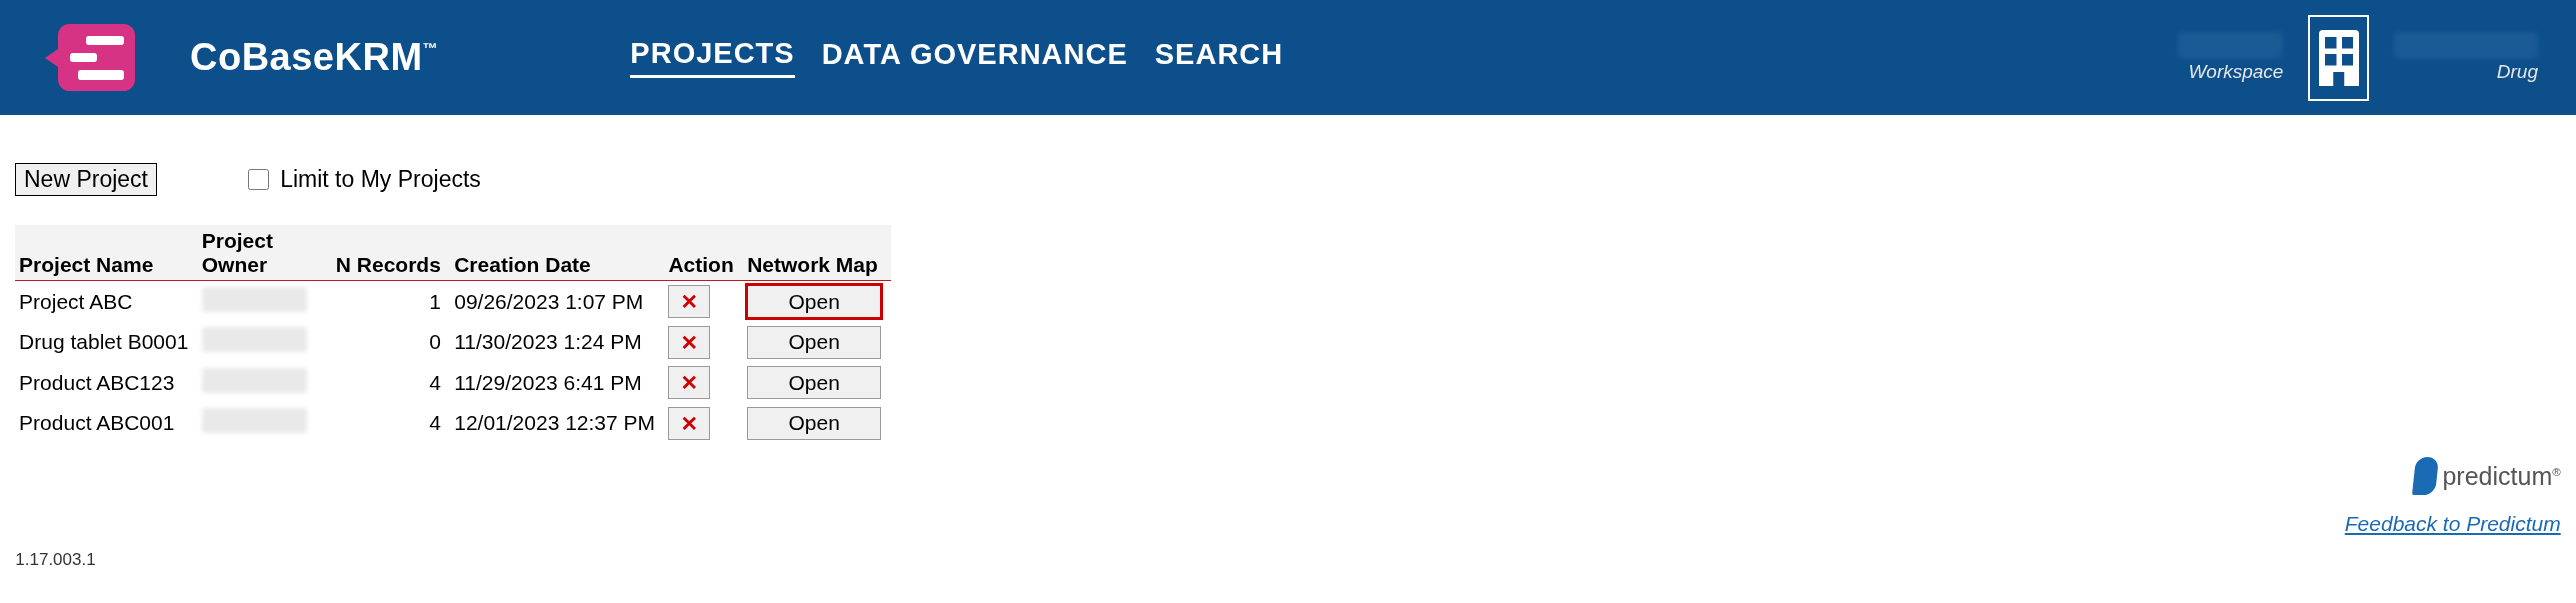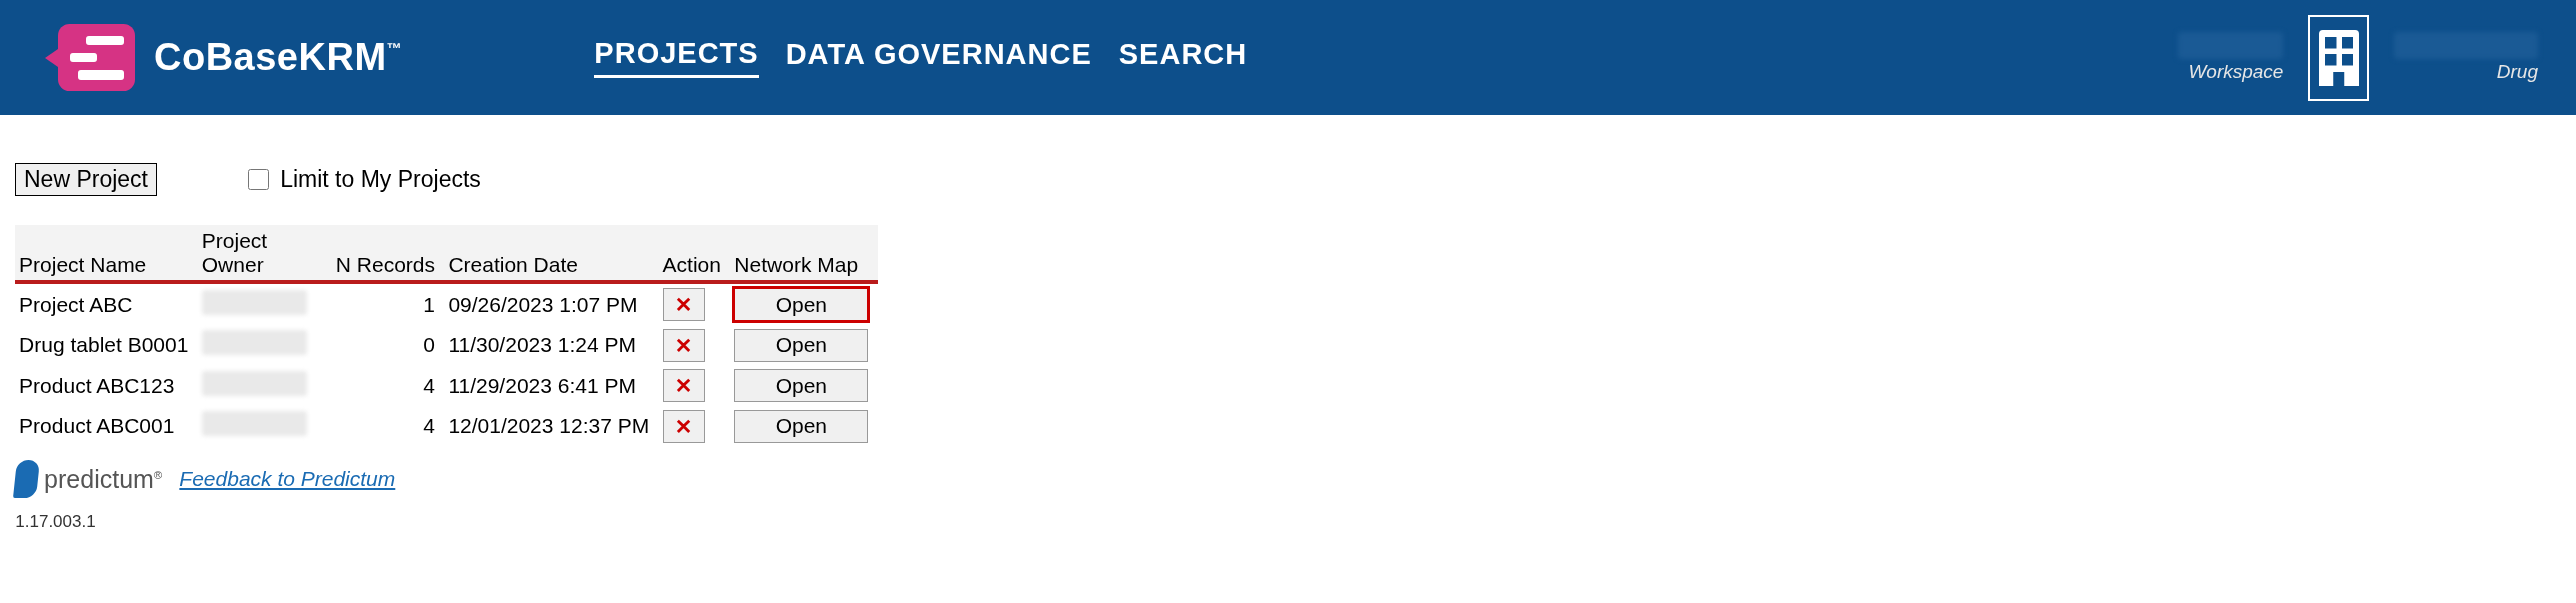--- a/index.html
+++ b/index.html
@@ -63,20 +63,21 @@
   }
   .brand-icon span:nth-child(1){ width:70%; margin-left:auto;}
   .brand-icon span:nth-child(2){ width:50%; }
   .brand-icon span:nth-child(3){ width:85%; margin-left:auto;}
   .brand-text {
     color:#fff;
     font-size: 38px;
     font-weight:700;
     letter-spacing:0.5px;
     position:relative;
+    margin-left:36px;
   }
   .brand-text sup { font-size:15.3px; vertical-align: top; position:relative; top:3.8px;}
 
   .nav {
     display:flex;
     gap:27px;
     align-items:center;
   }
   .nav-item {
     color:#fff;
@@ -179,25 +180,25 @@
     accent-color:#0d4f8b;
   }
 
   
   .project-table {
     border-collapse:collapse;
     font-size:21px;
   }
   .project-table th {
     text-align:left;
-    font-weight:400;
+    font-weight:700;
     padding:3.8px 9.6px 3.8px 3.8px;
     background:#f3f3f3;
     vertical-align:bottom;
-    border-bottom:4px solid #b91c1c;
+    border-bottom:1px solid #b91c1c;
   }
   .project-table td {
     padding:3.8px 9.6px 3.8px 3.8px;
     vertical-align:middle;
     white-space:nowrap;
   }
   .col-owner-blur {
     display:inline-block;
     width:105px;height:25px;
     background:#e9e9e9;
@@ -226,23 +227,24 @@
   }
   .open-btn.highlight {
     outline:3.8px solid #c00;
     outline-offset:-1px;
   }
 
   
   .footer {
     margin-top:13.4px;
     display:flex;
-    align-items:center;
+    align-items:flex-end;
     gap:17px;
     font-size:21px;
+    flex-direction:column;
   }
   .predictum-logo {
     display:flex;
     align-items:center;
     gap:5.8px;
     color:#444;
   }
   .predictum-icon {
     width:23px;height:38px;
     background:#1a6bb3;

